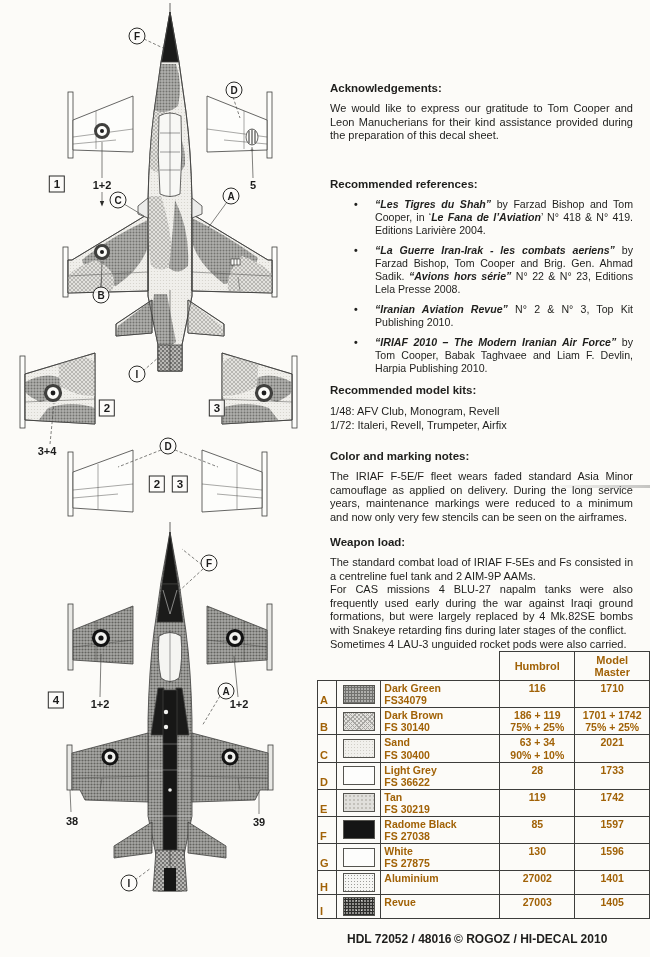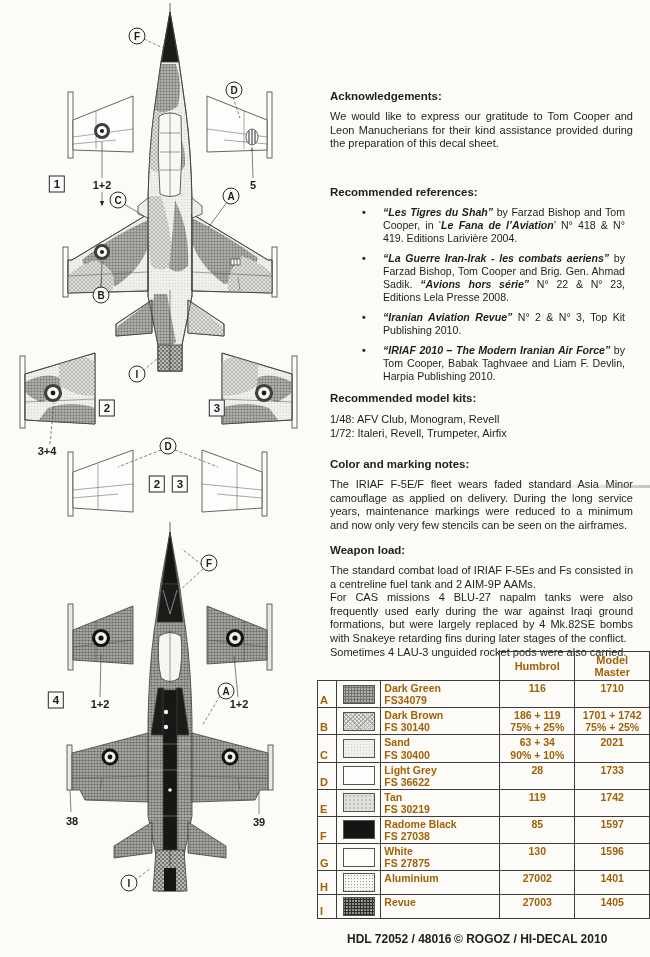--- a/index.html
+++ b/index.html
@@ -13,24 +13,24 @@
   #callouts{position:absolute; left:0; top:0; width:320px; height:920px;}
   .co{position:absolute; transform:translate(-50%,-50%); font-weight:bold; color:#1c1c1c; z-index:3;}
   .co-circle{width:15px; height:15px; border:1.3px solid #2b2b29; border-radius:50%;
     display:flex; align-items:center; justify-content:center; font-size:10px;
     background:rgba(252,251,248,.88); line-height:1;}
   .co-box{border:1.4px solid #2b2b29; padding:0 4px; font-size:11.5px; line-height:15px;
     background:rgba(252,251,248,.92);}
   .co-plain{font-size:11px; white-space:nowrap;}
   
   .sect{position:absolute; left:330px; width:303px;}
-  .sect h3{margin:8px 0 8px 0; font-size:11.5px; font-weight:bold;}
+  .sect h3{margin:0 0 8px 0; font-size:11.5px; font-weight:bold;}
   .sect p{margin:0; font-size:11px; line-height:13.6px; text-align:justify;}
   #kits p{text-align:left; line-height:14px;}
-  #refs ul{margin:8px; padding:0 0 0 24px; list-style:none;}
+  #refs ul{margin:0; padding:0 0 0 24px; list-style:none;}
   #refs li{position:relative; margin:0 0 7px 0; padding-left:21px;
     font-size:10.6px; line-height:13px; text-align:justify;}
   #refs li::before{content:"\2022"; position:absolute; left:0; top:0; font-weight:bold;}
   .ref-em{font-weight:bold; font-style:italic;}
   
   #paint-table{position:absolute; left:317px; top:651px; border-collapse:collapse;
     font-weight:bold; color:#a16207; table-layout:fixed;}
   #paint-table th,#paint-table td{border:1px solid #3d3d3b; padding:1px 3px;}
   #paint-table th.blank{border:none; background:transparent;}
   #paint-table th{font-size:11px; text-align:center; line-height:1.1; padding:2px;}

